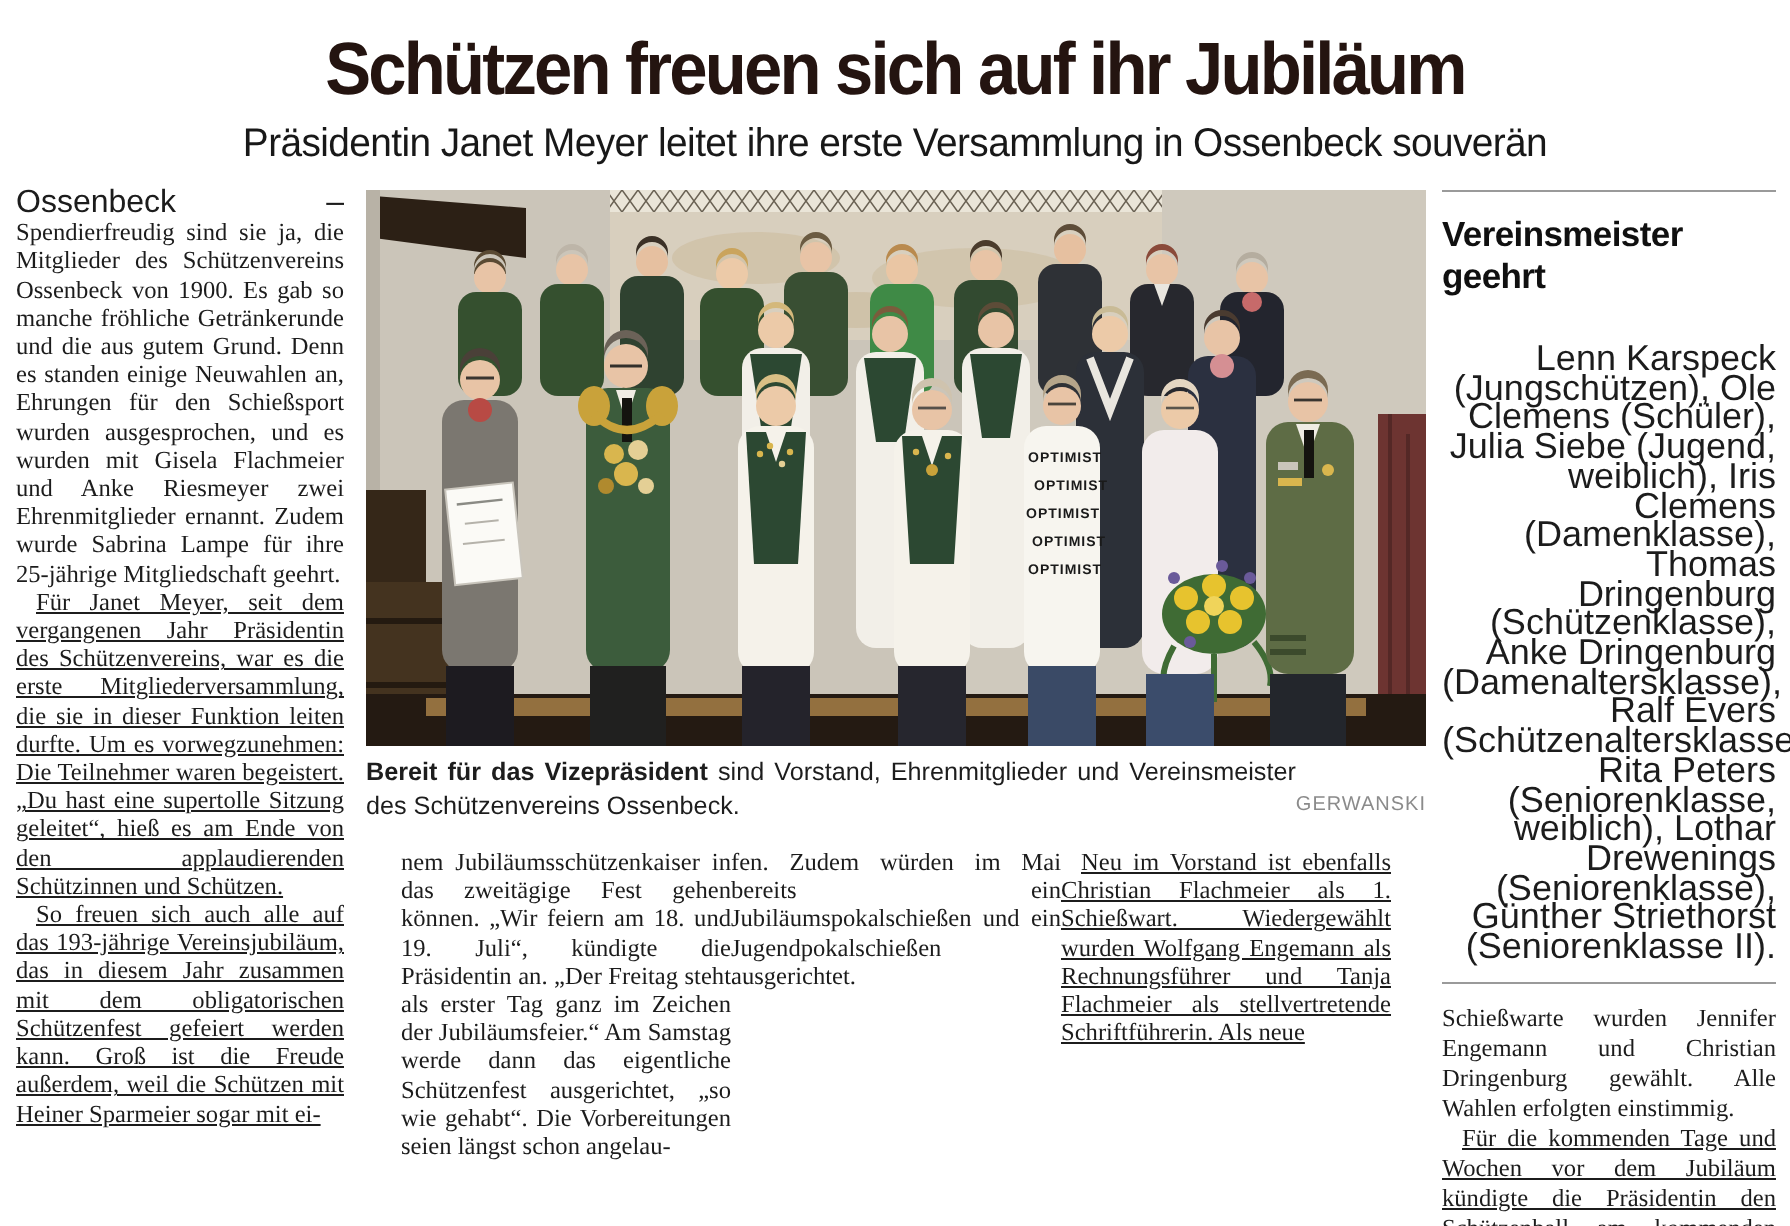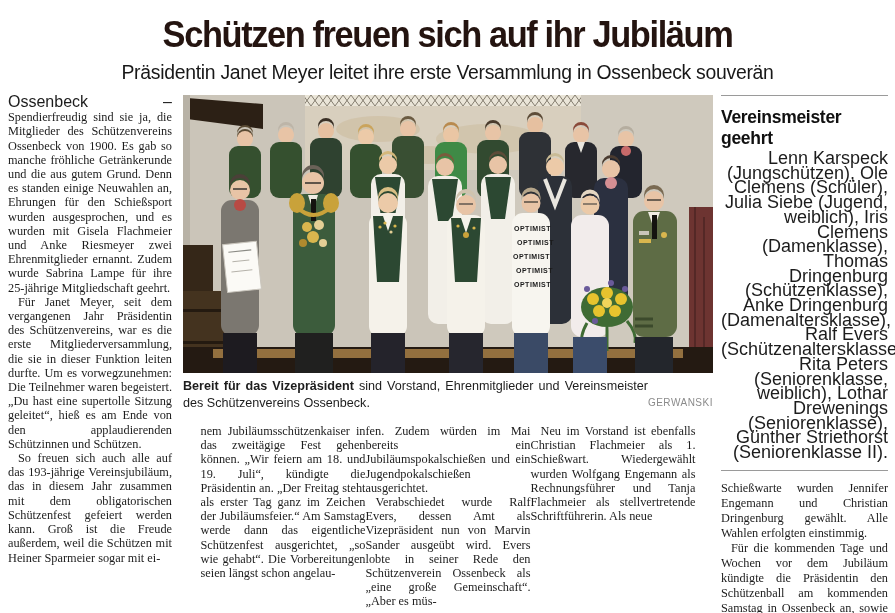--- a/index.html
+++ b/index.html
@@ -12,35 +12,35 @@
           transform:scaleX(.93);transform-origin:center;white-space:nowrap;}
   .hdr h2{margin:5px 0 0;font-family:"Liberation Sans",sans-serif;font-weight:400;
           font-size:20px;letter-spacing:-.3px;color:#181818;
           transform:scaleX(.97);transform-origin:center;white-space:nowrap;}
   
   .content{position:absolute;left:8px;top:95px;width:880px;display:flex;}
   .colA{width:164px;margin-right:11px;}
   .middle{width:530px;margin-right:8px;}
   .colE{width:167px;}
   p{margin:0;font-size:12.3px;line-height:14.2px;text-align:justify;}
-  p.ind{text-indent:10px;}
+  p.ind{text-indent:10px;text-decoration:underline;}
   .lead{font-family:"Liberation Sans",sans-serif;font-weight:400;font-size:16px;}
   
   figure{margin:0;}
   .photo{display:block;width:530px;height:278px;}
   .cap{font-family:"Liberation Sans",sans-serif;font-size:12.6px;line-height:17px;
        margin-top:5px;color:#1d1d1d;text-align:justify;}
   .cap b{font-weight:700;}
   .credit{float:right;color:#8b8b8b;font-size:10px;letter-spacing:.5px;
           font-family:"Liberation Sans",sans-serif;margin-top:16px;}
   .cols3{display:flex;justify-content:center;margin-top:12px;}
   .cols3 .col{width:165px;}
   
   .rule{border:none;border-top:1px solid #9a9a9a;margin:0;}
-  .boxtitle{margin:11px 0 2px;font-family:"Liberation Sans",sans-serif;
+  .boxtitle{margin:11px 0 23px;font-family:"Liberation Sans",sans-serif;
             font-weight:700;font-size:17.5px;letter-spacing:-.3px;color:#101010;}
   .boxtext{font-family:"Liberation Sans",sans-serif;font-size:18px;
            line-height:14.7px;text-align:right;margin:0 0 10px;}
   .colE .body p{font-size:12.3px;line-height:15px;}
   .colE .body{margin-top:10px;}
   .sweater-txt{font-family:"Liberation Sans",sans-serif;font-weight:700;
                letter-spacing:.5px;fill:#1a1a1a;}
 </style>
 </head>
 <body>
@@ -298,21 +298,20 @@
           <span class="credit">GERWANSKI</span><b>Bereit für das Vizepräsident</b><span> sind Vorstand, Ehrenmitglieder und Vereinsmeister des Schützenvereins Ossenbeck.</span>
         </figcaption>
       </figure>
 
       <div class="cols3">
         <div class="col">
           <p>nem Jubiläumsschützenkaiser in das zweitägige Fest gehen können. „Wir feiern am 18. und 19. Juli“, kündigte die Präsidentin an. „Der Freitag steht als erster Tag ganz im Zeichen der Jubiläumsfeier.“ Am Samstag werde dann das eigentliche Schützenfest ausgerichtet, „so wie gehabt“. Die Vorbereitungen seien längst schon angelau-</p>
         </div>
         <div class="col">
           <p>fen. Zudem würden im Mai bereits ein Jubiläumspokalschießen und ein Jugendpokalschießen ausgerichtet.</p>
-          <p class="ind">Verabschiedet wurde Ralf Evers, dessen Amt als Vizepräsident nun von Marvin Sander ausgeübt wird. Evers lobte in seiner Rede den Schützenverein Ossenbeck als „eine große Gemeinschaft“. „Aber es müs-</p>
         </div>
         <div class="col">
           <p class="ind">Neu im Vorstand ist ebenfalls Christian Flachmeier als 1. Schießwart. Wiedergewählt wurden Wolfgang Engemann als Rechnungsführer und Tanja Flachmeier als stellvertretende Schriftführerin. Als neue</p>
         </div>
       </div>
     </div>
 
     <div class="colE">
       <div>
         <hr class="rule">

